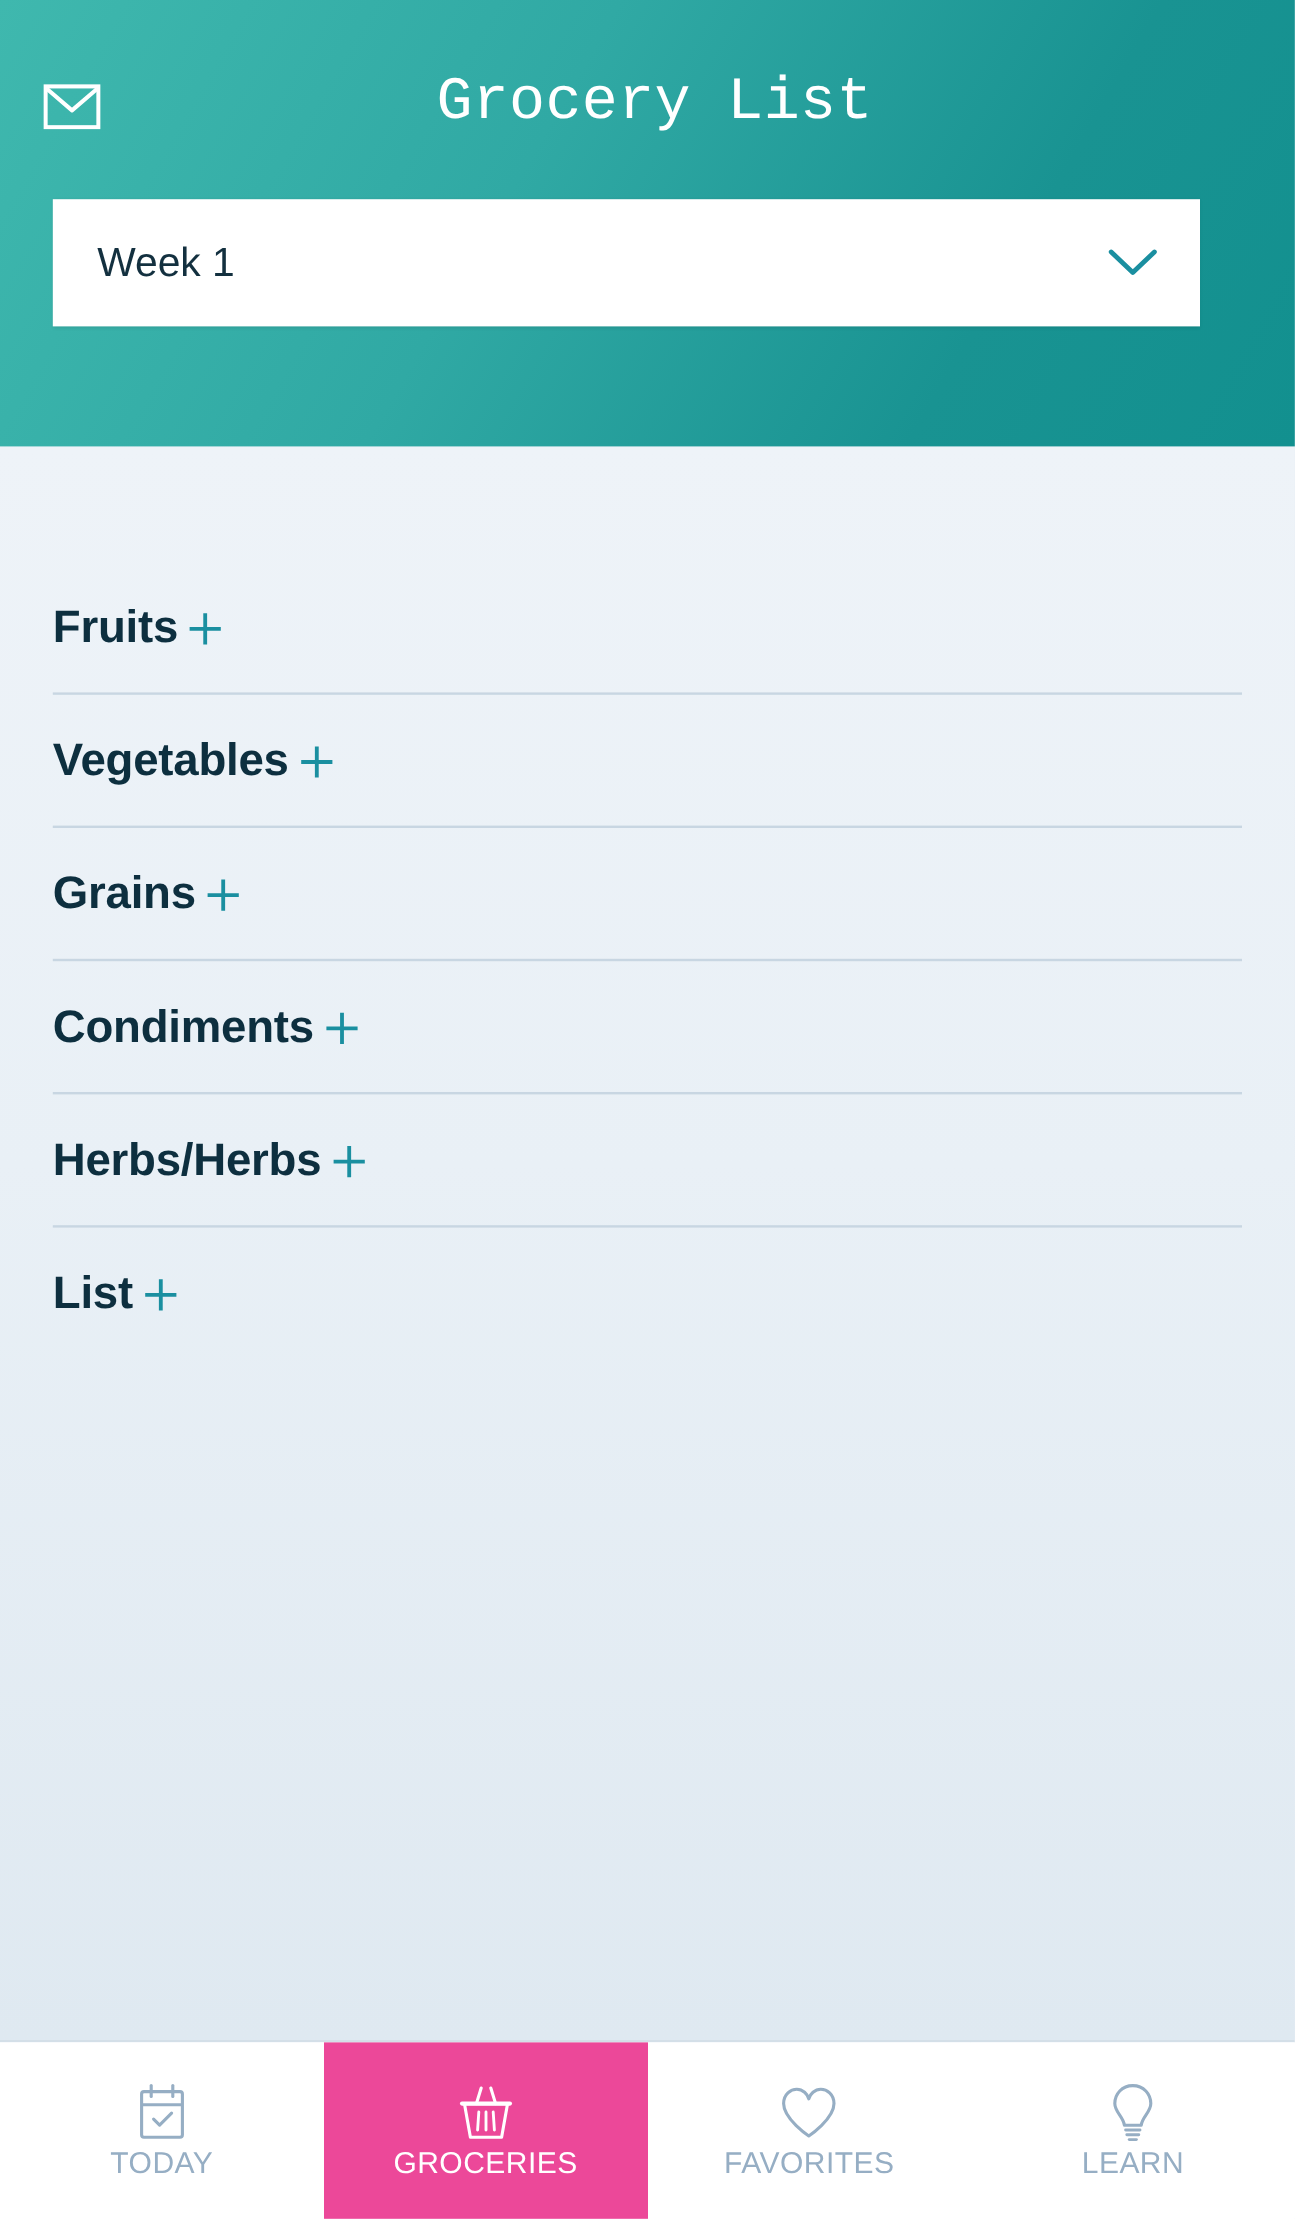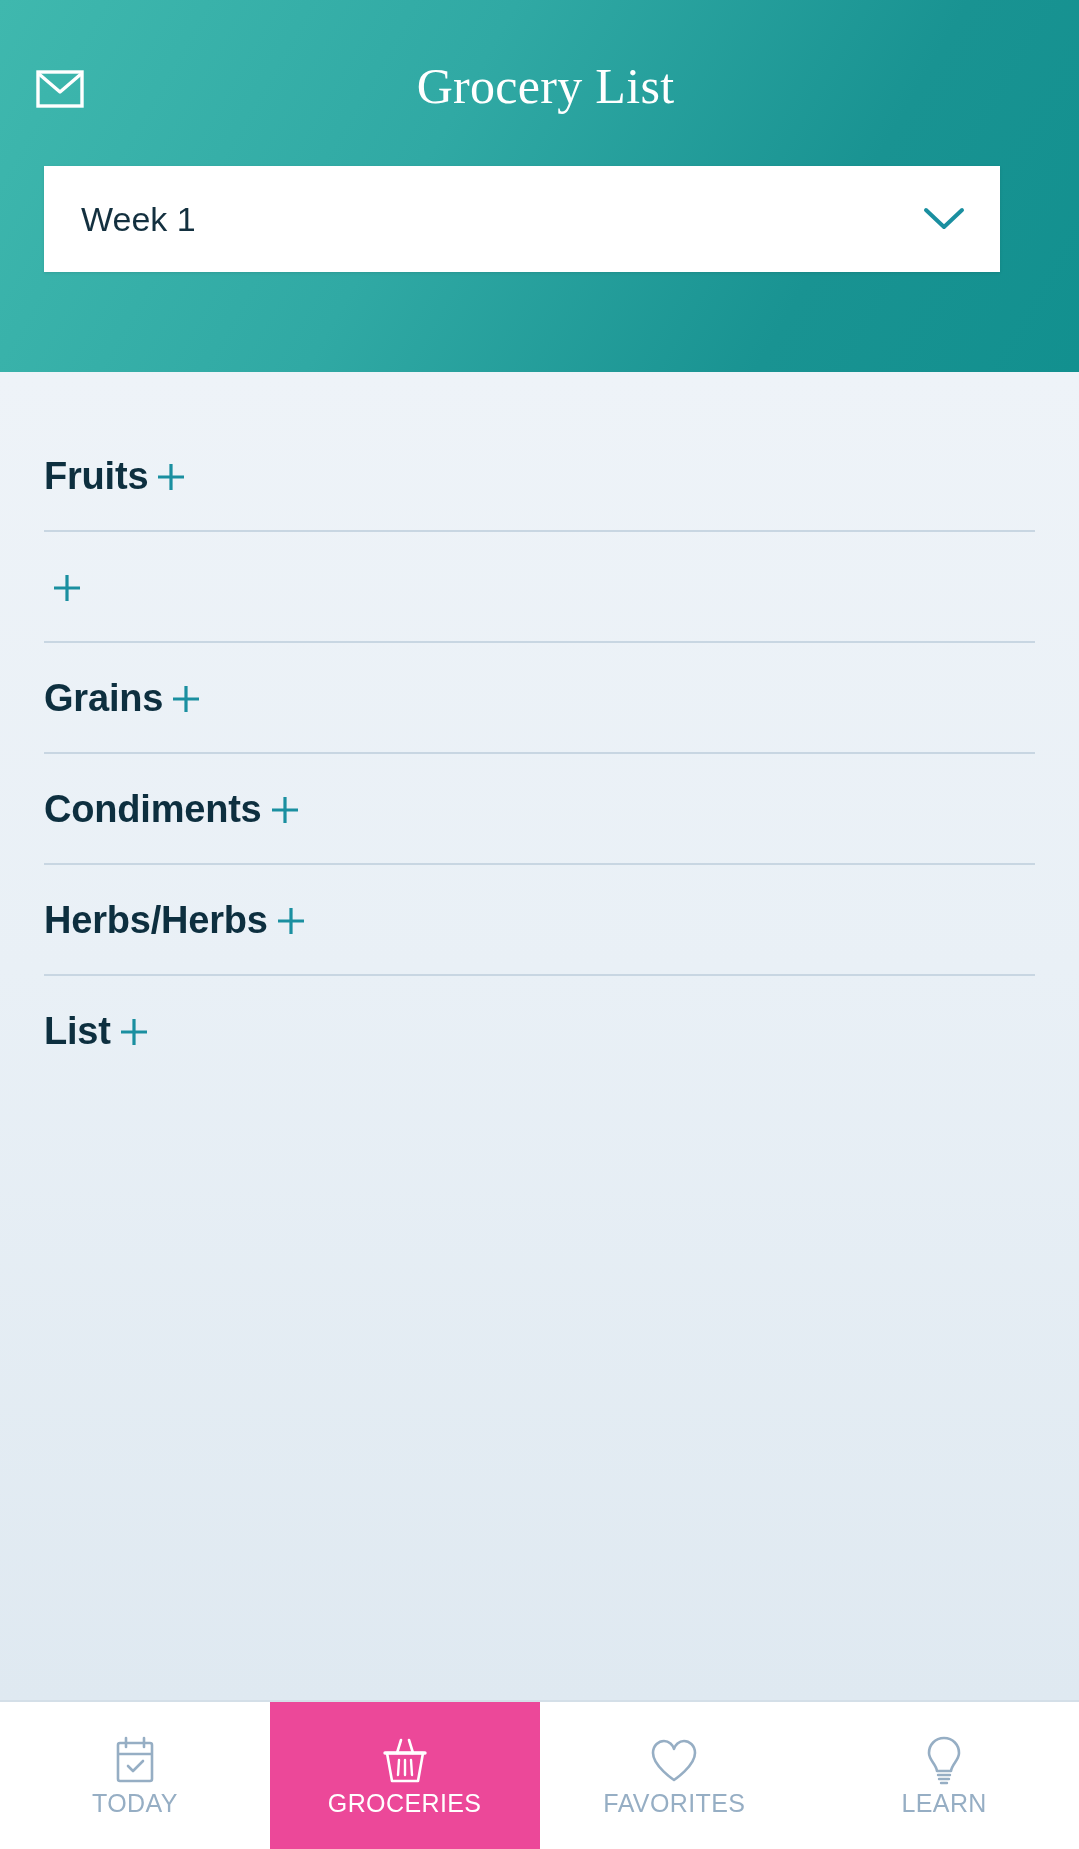--- a/index.html
+++ b/index.html
@@ -24,21 +24,21 @@
     width:48px; height:38px;
     display:block;
   }
   .page-title {
     position:absolute; left:12px; right:0; top:57px;
     text-align:center;
     color:#ffffff;
     font-size:50px;
     font-weight:300;
     letter-spacing:0.3px;
-    font-family:Liberation Serif, serif;
+    font-family:Liberation Mono, monospace;
   }
   .week-select {
     position:absolute;
     left:44px; top:166px;
     width:956px; height:106px;
     background:#ffffff;
     display:flex;
     align-items:center;
     justify-content:space-between;
     padding:0 34px 0 37px;
@@ -51,21 +51,21 @@
   }
   .chev { width:44px; height:26px; display:block; }
 
   
   .list-area {
     flex:1 1 auto;
     background:linear-gradient(180deg,#eef3f8 0%,#e9f0f6 45%,#dfe9f1 100%);
     padding:0 0 0 0;
     overflow:hidden;
   }
-  .cat-list { padding-top:49px; }
+  .cat-list { padding-top:96px; }
   .cat-row {
     position:relative;
     height:111px;
     display:flex;
     align-items:center;
     padding-left:44px;
   }
   .cat-row + .cat-row { }
   .cat-row::after {
     content:"";
@@ -144,20 +144,21 @@
     <div class="cat-list">
 
       <div class="cat-row">
         <span class="cat-label">Fruits</span>
         <svg class="plus-icon" viewBox="0 0 34 34">
           <path d="M17 4 L17 30 M4 17 L30 17" stroke="#1a8fa0" stroke-width="3.2" stroke-linecap="butt"></path>
         </svg>
       </div>
 
       <div class="cat-row">
+        <span class="cat-label">Vegetables</span>
         <svg class="plus-icon" viewBox="0 0 34 34">
           <path d="M17 4 L17 30 M4 17 L30 17" stroke="#1a8fa0" stroke-width="3.2"></path>
         </svg>
       </div>
 
       <div class="cat-row">
         <span class="cat-label">Grains</span>
         <svg class="plus-icon" viewBox="0 0 34 34">
           <path d="M17 4 L17 30 M4 17 L30 17" stroke="#1a8fa0" stroke-width="3.2"></path>
         </svg>

